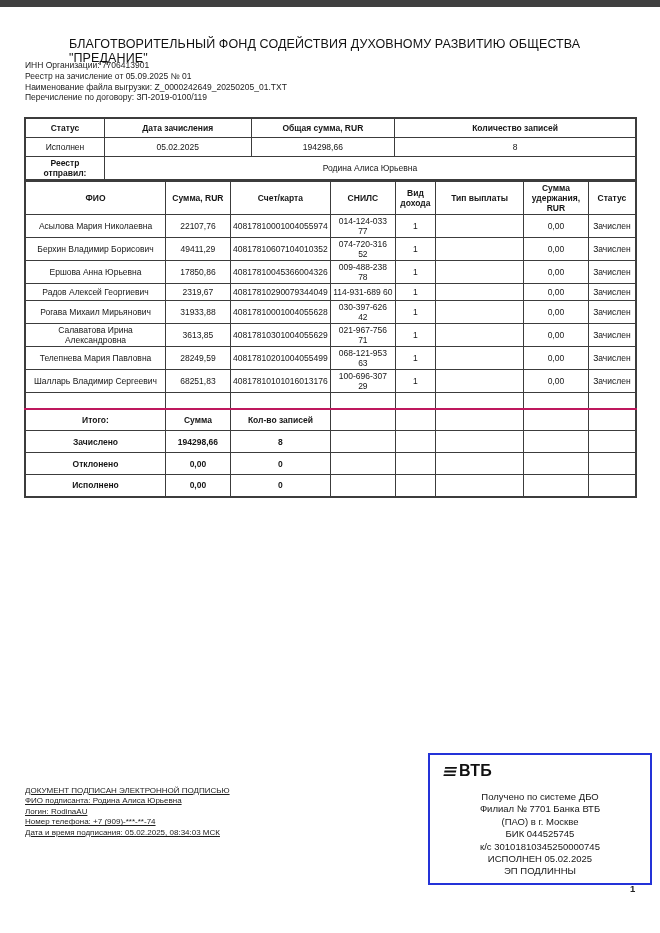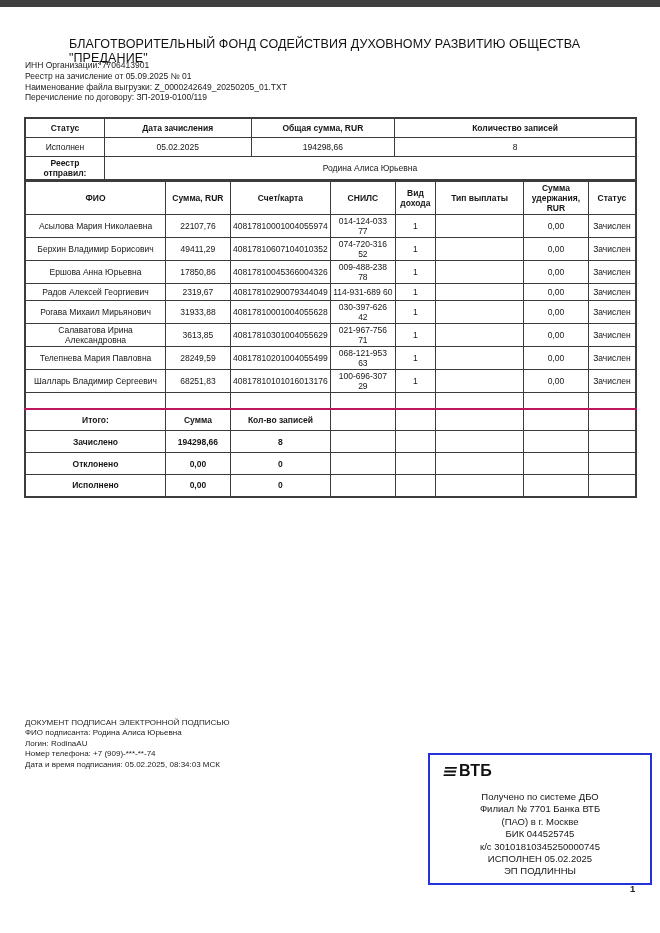--- a/index.html
+++ b/index.html
@@ -50,22 +50,22 @@
   .status-table tr.sender-row { height: 17px; }
   .registry-table { top: 180px; border: 2px solid #3c3c3c; }
   .registry-table thead tr { height: 31px; }
   .registry-table tbody tr { height: 17px; }
   .registry-table tr.spacer-row { height: 16px; }
   .registry-table tr.totals-head { height: 22px; }
   .registry-table tr.totals-head td { border-top: 2px solid #be185d; font-weight: bold; margin-top: 8px; }
   .registry-table tbody.totals-body tr { height: 22px; }
   .registry-table tbody.totals-body td { font-weight: bold; }
   .signature-block {
-    position: absolute; left: 25px; top: 718px; width: 330px;
-    font-size: 8px; line-height: 10.4px; color: #1c1c1c;
+    position: absolute; left: 25px; top: 786px; width: 330px;
+    font-size: 8px; line-height: 10.4px; color: #1c1c1c; text-decoration: underline;
   }
   .stamp {
     position: absolute; left: 428px; top: 753px;
     width: 224px; height: 132px;
     border: 2px solid #2433d8;
     background: #fff;
   }
   .stamp-logo {
     position: absolute; left: 13px; top: 7px;
     display: flex; align-items: flex-start;

